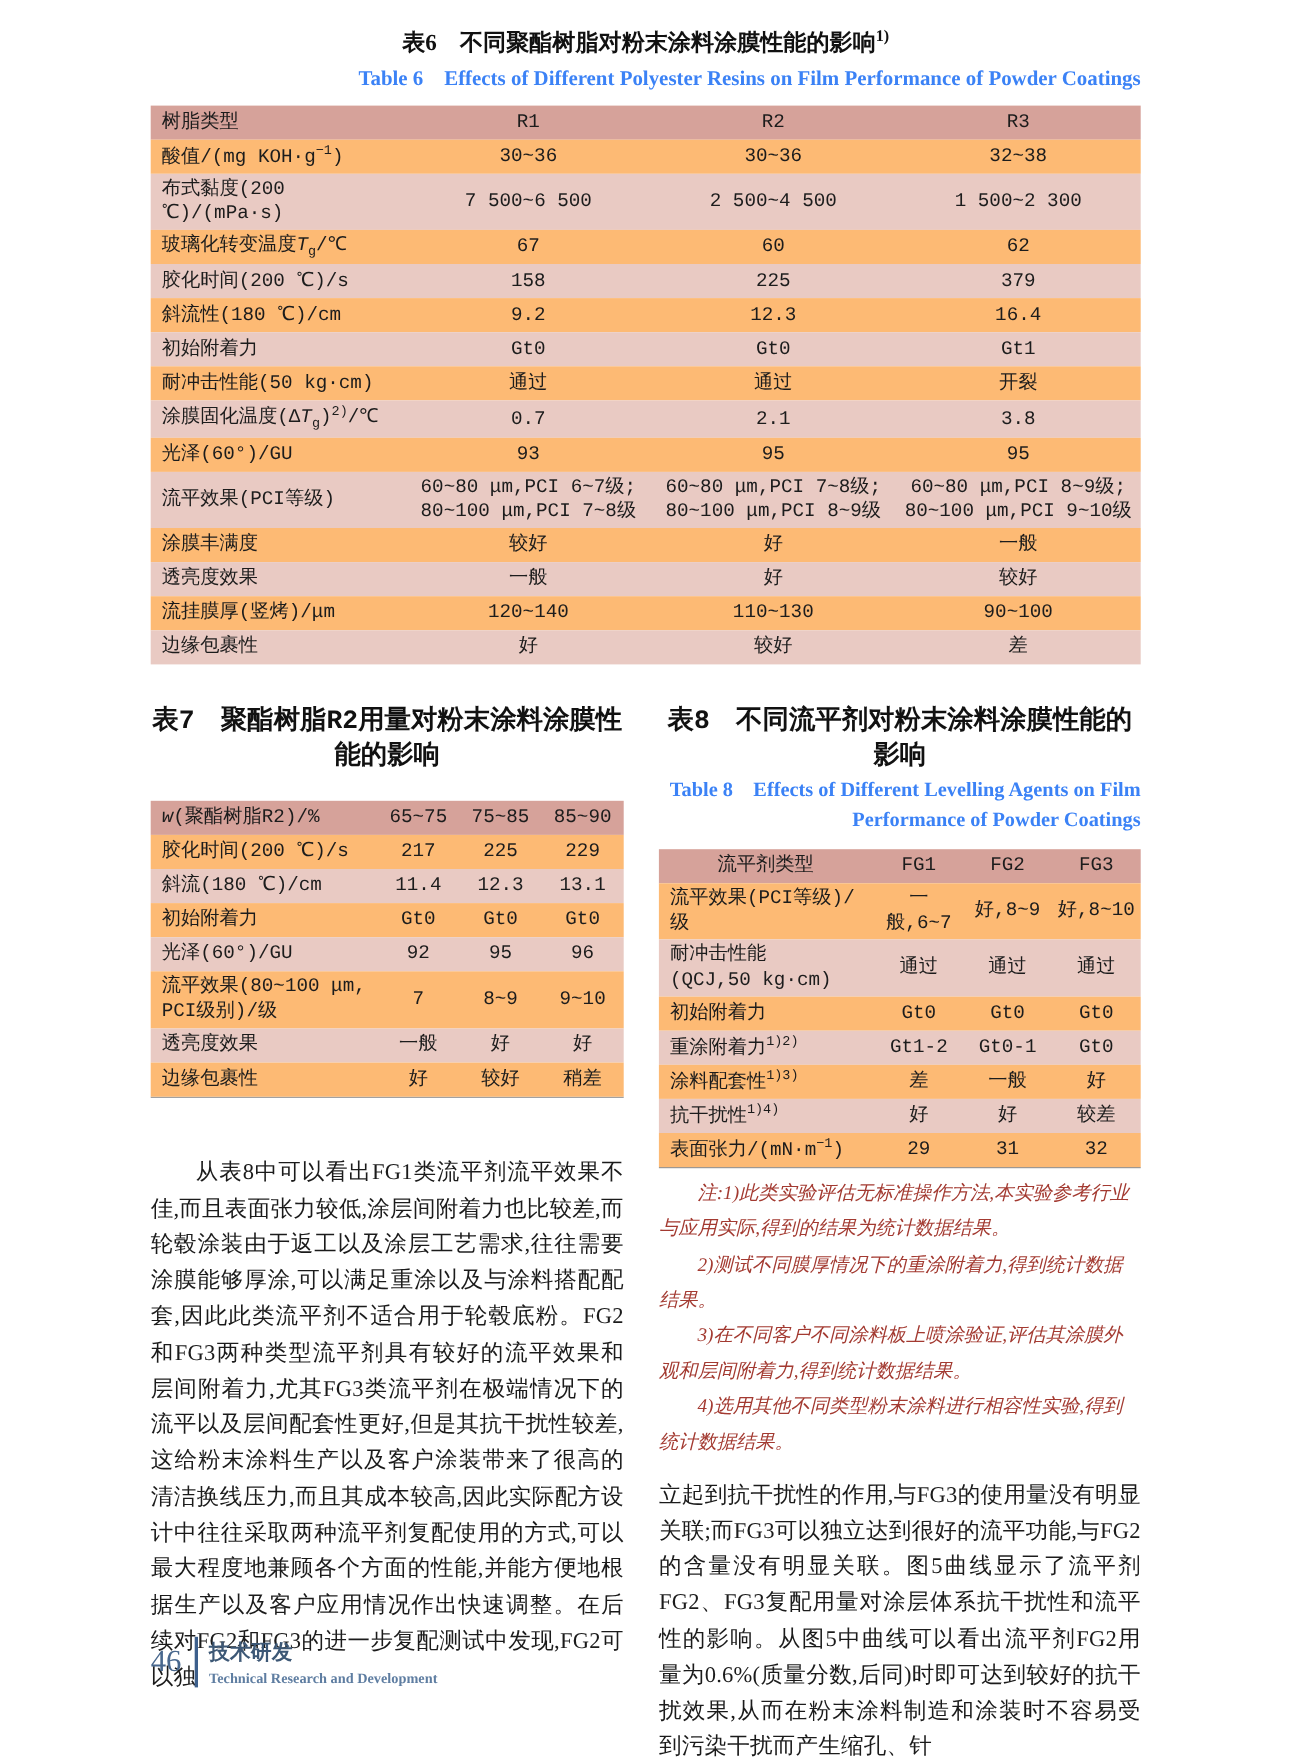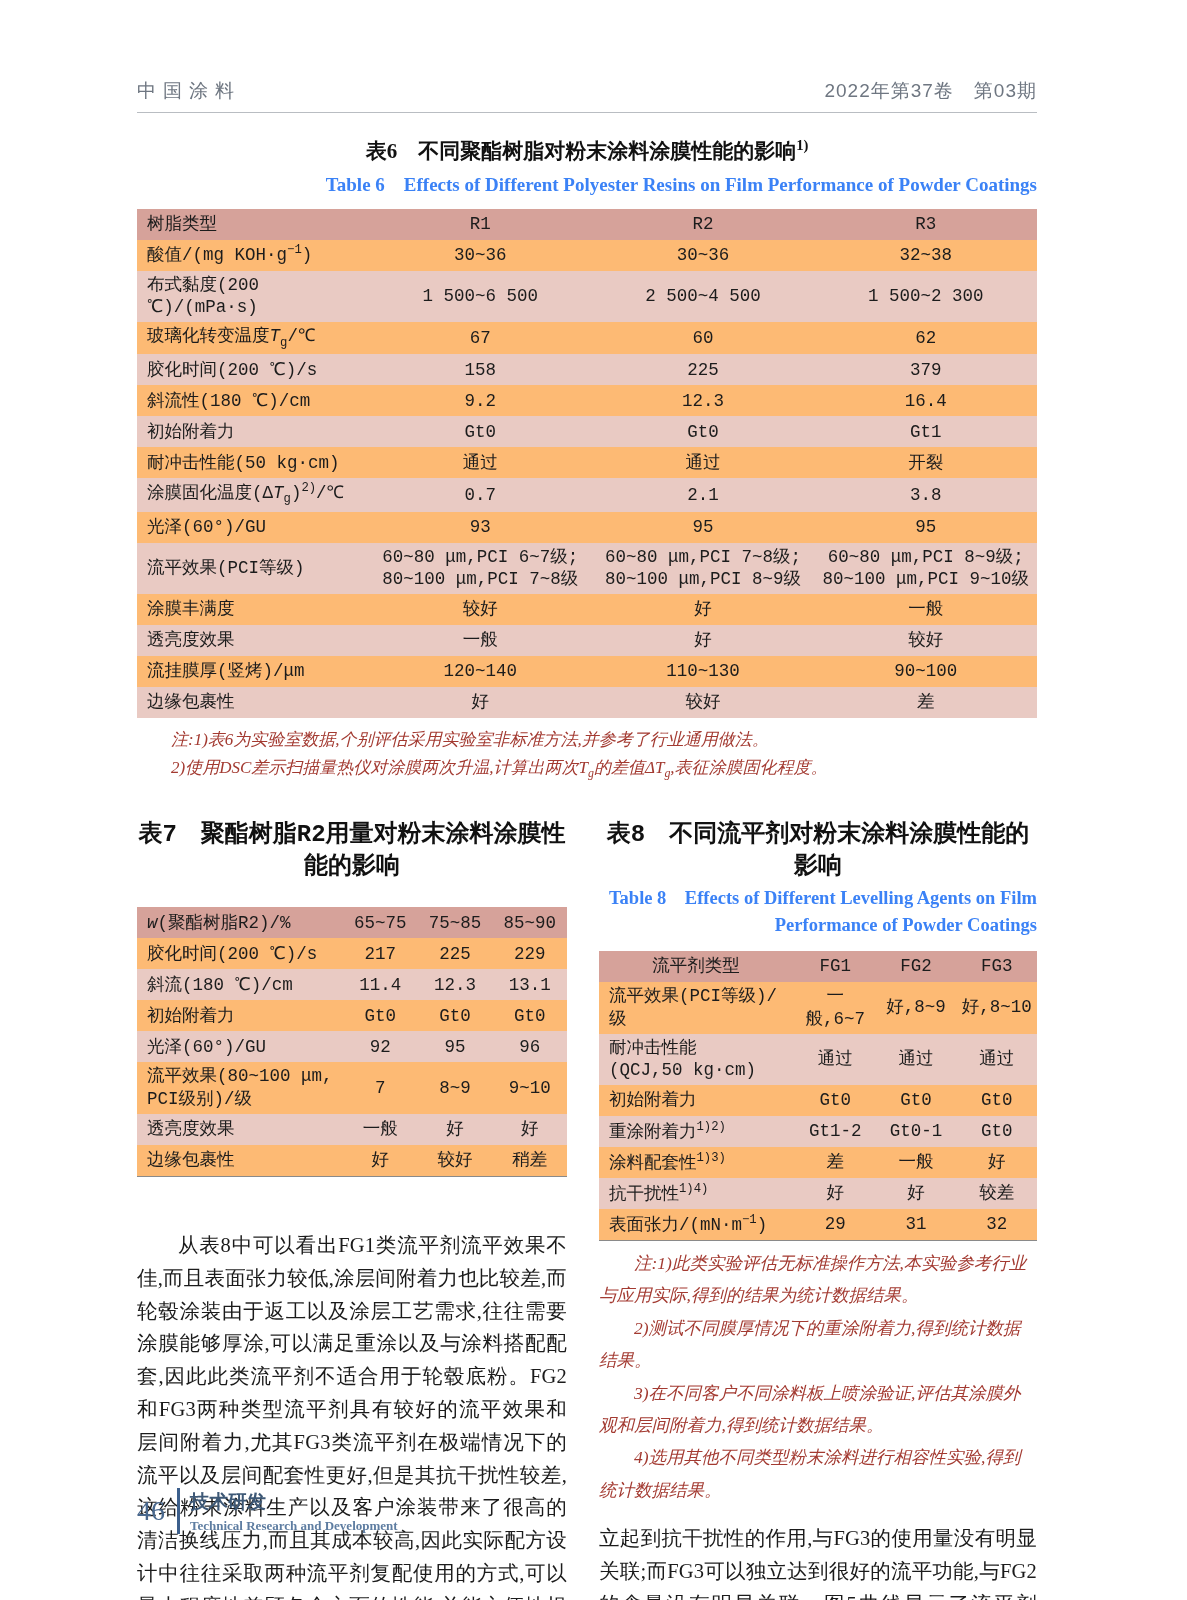--- a/index.html
+++ b/index.html
@@ -73,24 +73,20 @@
   .fdivider{width:3px;height:46px;background:#3c5f8c;margin-right:10px;}
   .fsec-zh{font-size:19px;font-weight:bold;color:#3d5876;font-family:"Liberation Sans","DejaVu Sans",sans-serif;}
   .fsec-en{font-size:13px;font-weight:bold;color:#5e7da1;margin-top:3px;}
 </style>
 </head>
 <body>
 
 <div class="page">
   <div class="content">
 
-    <div class="runhead">
-      <span class="journal">中国涂料</span>
-      <span class="issue">2022年第37卷　第03期</span>
-    </div>
 
     <div class="t6-caption">
       <div class="cap-zh">表6　不同聚酯树脂对粉末涂料涂膜性能的影响<sup>1)</sup></div>
       <div class="cap-en">Table 6　Effects of Different Polyester Resins on Film Performance of Powder Coatings</div>
     </div>
 
     <div class="dtable t6">
         <div class="trow row-head">
           <div class="tcell tlabel">树脂类型</div>
           <div class="tcell">R1</div>
@@ -98,21 +94,21 @@
           <div class="tcell">R3</div>
         </div>
         <div class="trow row-white">
           <div class="tcell tlabel">酸值/(mg KOH·g<sup>−1</sup>)</div>
           <div class="tcell">30~36</div>
           <div class="tcell">30~36</div>
           <div class="tcell">32~38</div>
         </div>
         <div class="trow row-pink">
           <div class="tcell tlabel">布式黏度(200 ℃)/(mPa·s)</div>
-          <div class="tcell">1 500~6 500</div>
+          <div class="tcell">7 500~6 500</div>
           <div class="tcell">2 500~4 500</div>
           <div class="tcell">1 500~2 300</div>
         </div>
         <div class="trow row-white">
           <div class="tcell tlabel">玻璃化转变温度<i>T</i><sub>g</sub>/℃</div>
           <div class="tcell">67</div>
           <div class="tcell">60</div>
           <div class="tcell">62</div>
         </div>
         <div class="trow row-pink">
@@ -176,24 +172,20 @@
           <div class="tcell">90~100</div>
         </div>
         <div class="trow row-pink">
           <div class="tcell tlabel">边缘包裹性</div>
           <div class="tcell">好</div>
           <div class="tcell">较好</div>
           <div class="tcell">差</div>
         </div>
       </div>
 
-    <div class="notes">
-        <p>注:1)表6为实验室数据,个别评估采用实验室非标准方法,并参考了行业通用做法。</p>
-        <p>2)使用DSC差示扫描量热仪对涂膜两次升温,计算出两次<i>T</i><sub>g</sub>的差值Δ<i>T</i><sub>g</sub>,表征涂膜固化程度。</p>
-      </div>
 
     <div class="twocol">
 
       <div class="col-l">
         <div class="col-caption">
           <div class="cap-zh small">表7　聚酯树脂R2用量对粉末涂料涂膜性能的影响</div>
         </div>
         <div class="dtable t7">
             <div class="trow row-head">
               <div class="tcell tlabel"><i>w</i>(聚酯树脂R2)/%</div>

